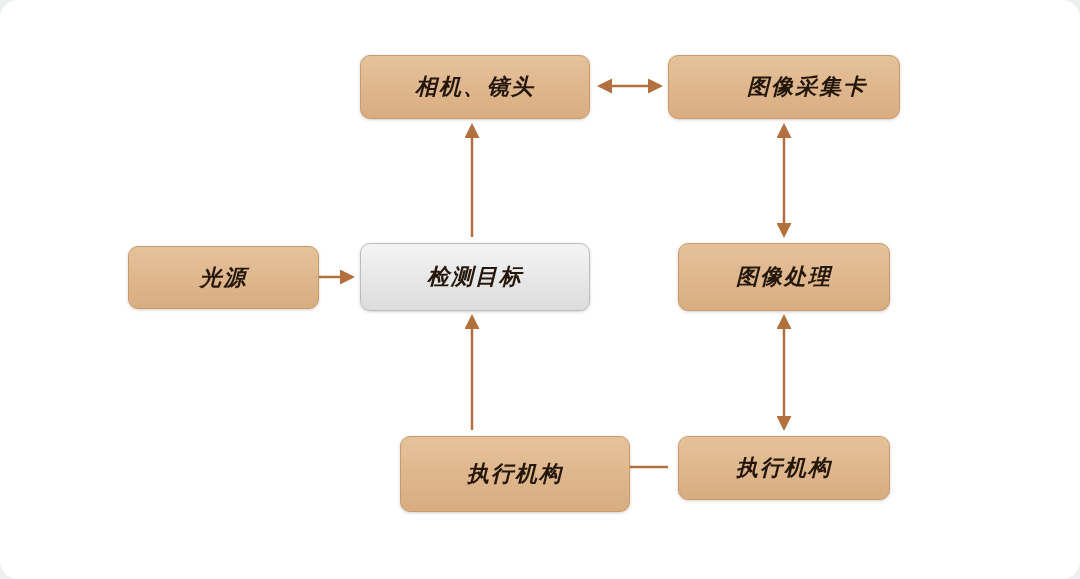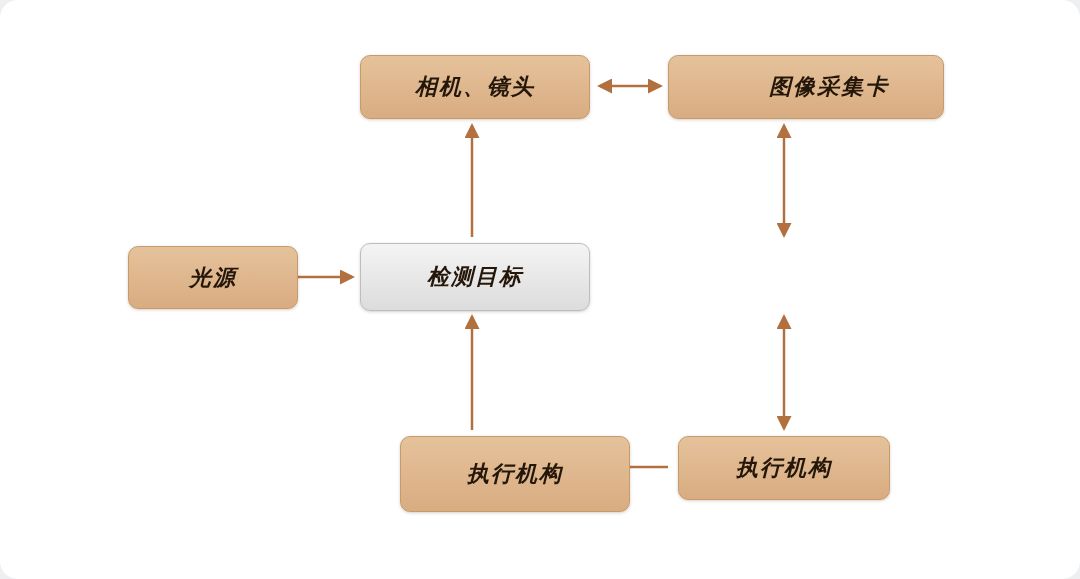--- a/index.html
+++ b/index.html
@@ -82,32 +82,35 @@
 
     <line class="arrow-line" x1="472" y1="237" x2="472" y2="126" marker-end="url(#ah)"></line>
 
     <line class="arrow-line" x1="294" y1="277" x2="352" y2="277" marker-end="url(#ah)"></line>
   </svg>
 
   <div class="node tan" style="left:360px; top:55px; width:230px; height:64px;">
     <span class="node-label">相机、镜头</span>
   </div>
 
-  <div class="node tan" style="left:668px; top:55px; width:276px; height:64px;padding-left:46px;">
+  <div class="node tan" style="left:668px; top:55px; width:232px; height:64px;padding-left:46px;">
     <span class="node-label">图像采集卡</span>
   </div>
 
-  <div class="node tan" style="left:128px; top:246px; width:170px; height:63px;text-align:right;">
+  <div class="node tan" style="left:128px; top:246px; width:191px; height:63px;text-align:right;">
     <span class="node-label">光源</span>
   </div>
 
   <div class="node gray" style="left:360px; top:243px; width:230px; height:68px;">
     <span class="node-label">检测目标</span>
   </div>
 
+  <div class="node tan" style="left:678px; top:243px; width:212px; height:68px;">
+    <span class="node-label">图像处理</span>
+  </div>
 
   <div class="node tan" style="left:364px; top:436px; width:230px; height:76px;margin-left:36px;">
     <span class="node-label">执行机构</span>
   </div>
 
   <div class="node tan" style="left:678px; top:436px; width:212px; height:64px;">
     <span class="node-label">执行机构</span>
   </div>
 
 </div>

